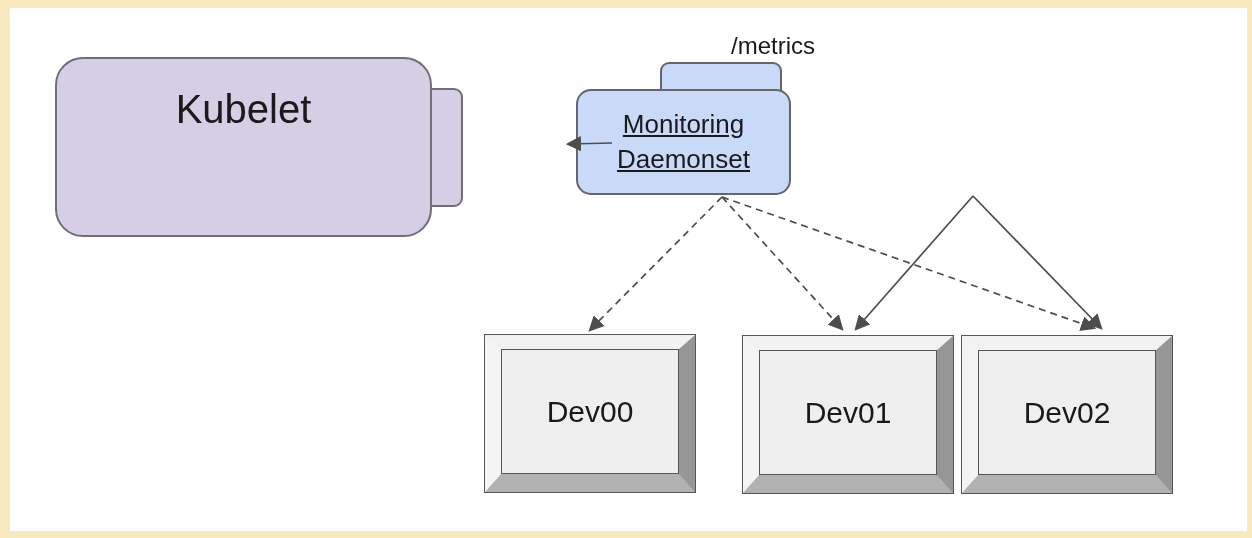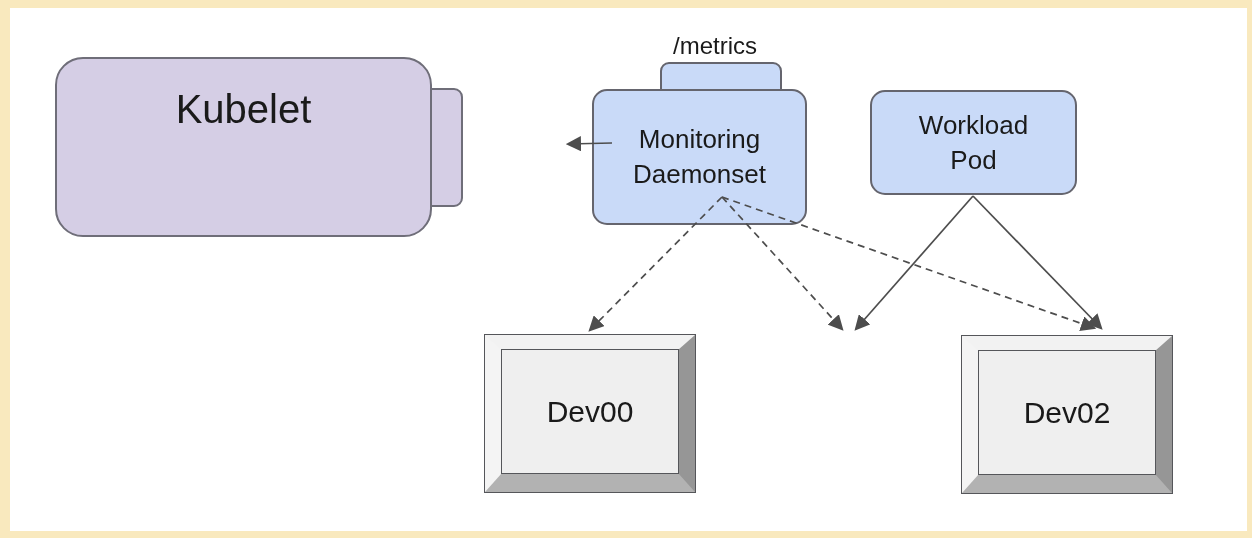--- a/index.html
+++ b/index.html
@@ -56,36 +56,36 @@
 
   
   .blue-box {
     background: var(--blue-fill, #c9daf8);
     border: 2px solid var(--blue-stroke, #65656e);
     border-radius: 15px;
     font-size: 26px;
     line-height: 35px;
     z-index: 2;
   }
-  .monitoring-box { left: 592px; top: 89px; width: 215px; height: 136px; }
+  .monitoring-box { left: 576px; top: 89px; width: 215px; height: 106px; text-decoration: underline; }
   .workload-box  { left: 870px; top: 90px; width: 207px; height: 105px; }
   .metrics-tab {
     position: absolute;
     left: 660px; top: 62px; width: 122px; height: 40px;
     background: var(--blue-fill, #c9daf8);
     border: 2px solid var(--blue-stroke, #65656e);
     border-radius: 9px 9px 0 0;
     z-index: 1;
   }
 
   
   .endpoint-label {
     position: absolute;
     font-size: 24px;
-    text-align: center;
+    text-align: right;
     z-index: 6;
   }
   .metrics-label { left: 615px; top: 32px; width: 200px; }
   .pods-label    { left: 449px; top: 128px; width: 100px; }
 
   
   .dev {
     position: absolute;
     width: 210px; height: 157px;
     border-style: solid;
@@ -147,26 +147,25 @@
     <span>Kubelet</span>
   </div>
 
   <div class="metrics-tab"></div>
   <div class="endpoint-label metrics-label">/metrics</div>
   <div class="node blue-box monitoring-box">
     <span>Monitoring
 Daemonset</span>
   </div>
 
-  <div class="node blue-box workload-box">
-    <span>Workload
-Pod</span>
-  </div>
 
   <div class="dev dev00">
     <div class="dev-face">Dev00</div>
+  </div>
+  <div class="dev dev01">
+    <div class="dev-face">Dev01</div>
   </div>
   <div class="dev dev02">
     <div class="dev-face">Dev02</div>
   </div>
 
   <div class="frame"></div>
 </div>
 
 </body></html>

